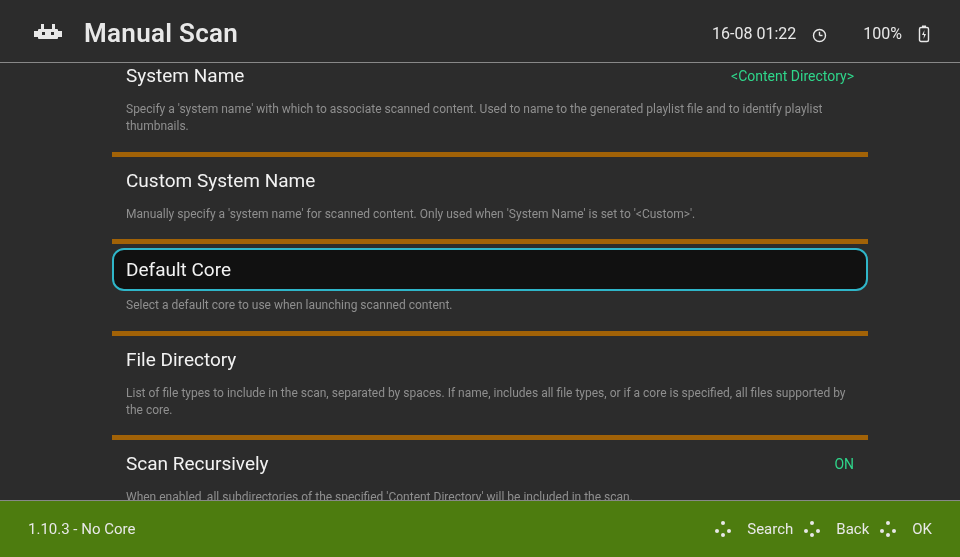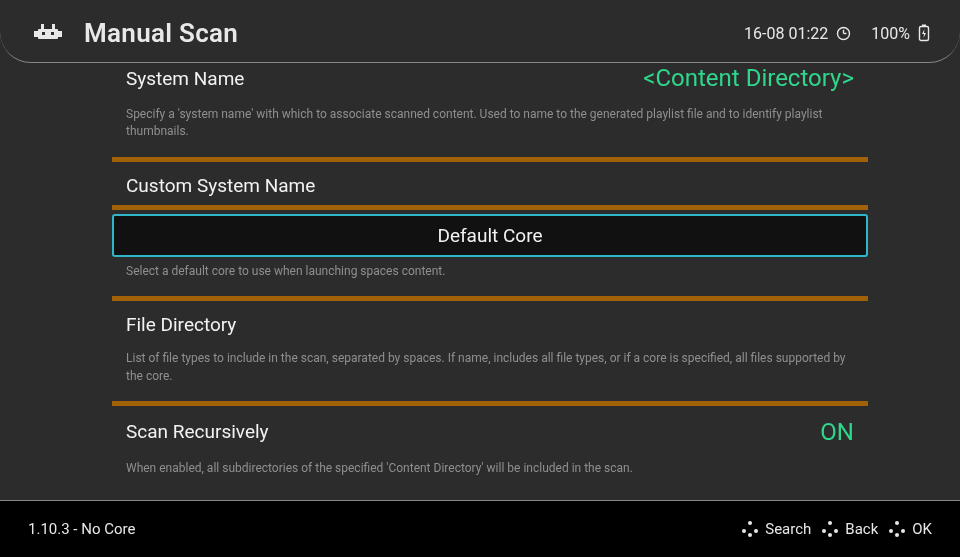--- a/index.html
+++ b/index.html
@@ -11,37 +11,36 @@
     position: relative;
   }
 
   
   .header {
     display: flex;
     align-items: center;
     justify-content: space-between;
     padding: 18px 30px 14px 30px;
     border-bottom: 1px solid #888;
-    border-radius: 31px;
   }
   .header-left {
     display: flex;
     align-items: center;
     gap: 18px;
   }
   .logo-icon svg { display:block; }
   .page-title {
     font-size: 26px;
     font-weight: 600;
     letter-spacing: 0.3px;
   }
   .header-right {
     display: flex;
-    align-items: center;
-    gap: 8px;
+    align-items: flex-end;
+    gap: 16px;
     font-size: 16px;
     color: #e8e8e8;
   }
   .clock-icon, .battery-icon { display:inline-flex; align-items:center; }
 
   
   .content {
     position: absolute;
     top: 66px;
     bottom: 57px;
@@ -61,60 +60,59 @@
   .item:first-child { border-top: none; }
   .row {
     display: flex;
     justify-content: space-between;
     align-items: center;
     padding: 8px 14px;
     font-size: 19px;
     gap: 16px;
   }
   .row-label { color: #f2f2f2; }
-  .row-value-green { color: #2fd68b; font-size: 24px; }
+  .row-value-green { color: #2fd68b; font-size: 14px; }
   .desc {
     padding: 6px 14px 16px 14px;
     font-size: 12px;
     line-height: 1.45;
     color: #8f8f8f;
   }
 
   .item.selected .row {
     background: #111;
     border: 2px solid #2fb6c9;
-    border-radius: 3px;
-    padding: 8px 28px;
-    flex-direction: column;
+    border-radius: 12px;
+    padding: 8px 12px;
   }
 
   
   .footer {
     position: absolute;
     bottom: 0;
     left: 0; right: 0;
     height: 57px;
     border-top: 1px solid #888;
     display: flex;
     align-items: center;
     justify-content: space-between;
     padding: 0 28px;
     font-size: 15px;
     color: #e8e8e8;
-    background: #000000;
+    background: #4d7c0f;
   }
   .footer-right {
     display: flex;
     align-items: center;
     gap: 10px;
   }
   .hint {
     display: flex;
     align-items: center;
-    gap: 6px;
+    gap: 15px;
   }
   .hint-icon { display:inline-flex; }
 </style>
 </head>
 <body>
 
 <div class="header">
   <div class="header-left">
     <span class="logo-icon">
       <svg width="36" height="24" viewBox="0 0 36 24">
@@ -161,27 +159,28 @@
         <span class="row-value-green">&lt;Content Directory&gt;</span>
       </div>
       <div class="desc">Specify a 'system name' with which to associate scanned content. Used to name to the generated playlist file and to identify playlist thumbnails.</div>
     </div>
 
     <div class="item">
       <div class="row">
         <span class="row-label">Custom System Name</span>
         <span class="row-value-green"></span>
       </div>
+      <div class="desc">Manually specify a 'system name' for scanned content. Only used when 'System Name' is set to '&lt;Custom&gt;'.</div>
     </div>
 
     <div class="item selected">
       <div class="row">
         <span class="row-label">Default Core</span>
       </div>
-      <div class="desc">Select a default core to use when launching spaces content.</div>
+      <div class="desc">Select a default core to use when launching scanned content.</div>
     </div>
 
     <div class="item">
       <div class="row">
         <span class="row-label">File Directory</span>
         <span class="row-value-green"></span>
       </div>
       <div class="desc">List of file types to include in the scan, separated by spaces. If name, includes all file types, or if a core is specified, all files supported by the core.</div>
     </div>
 

